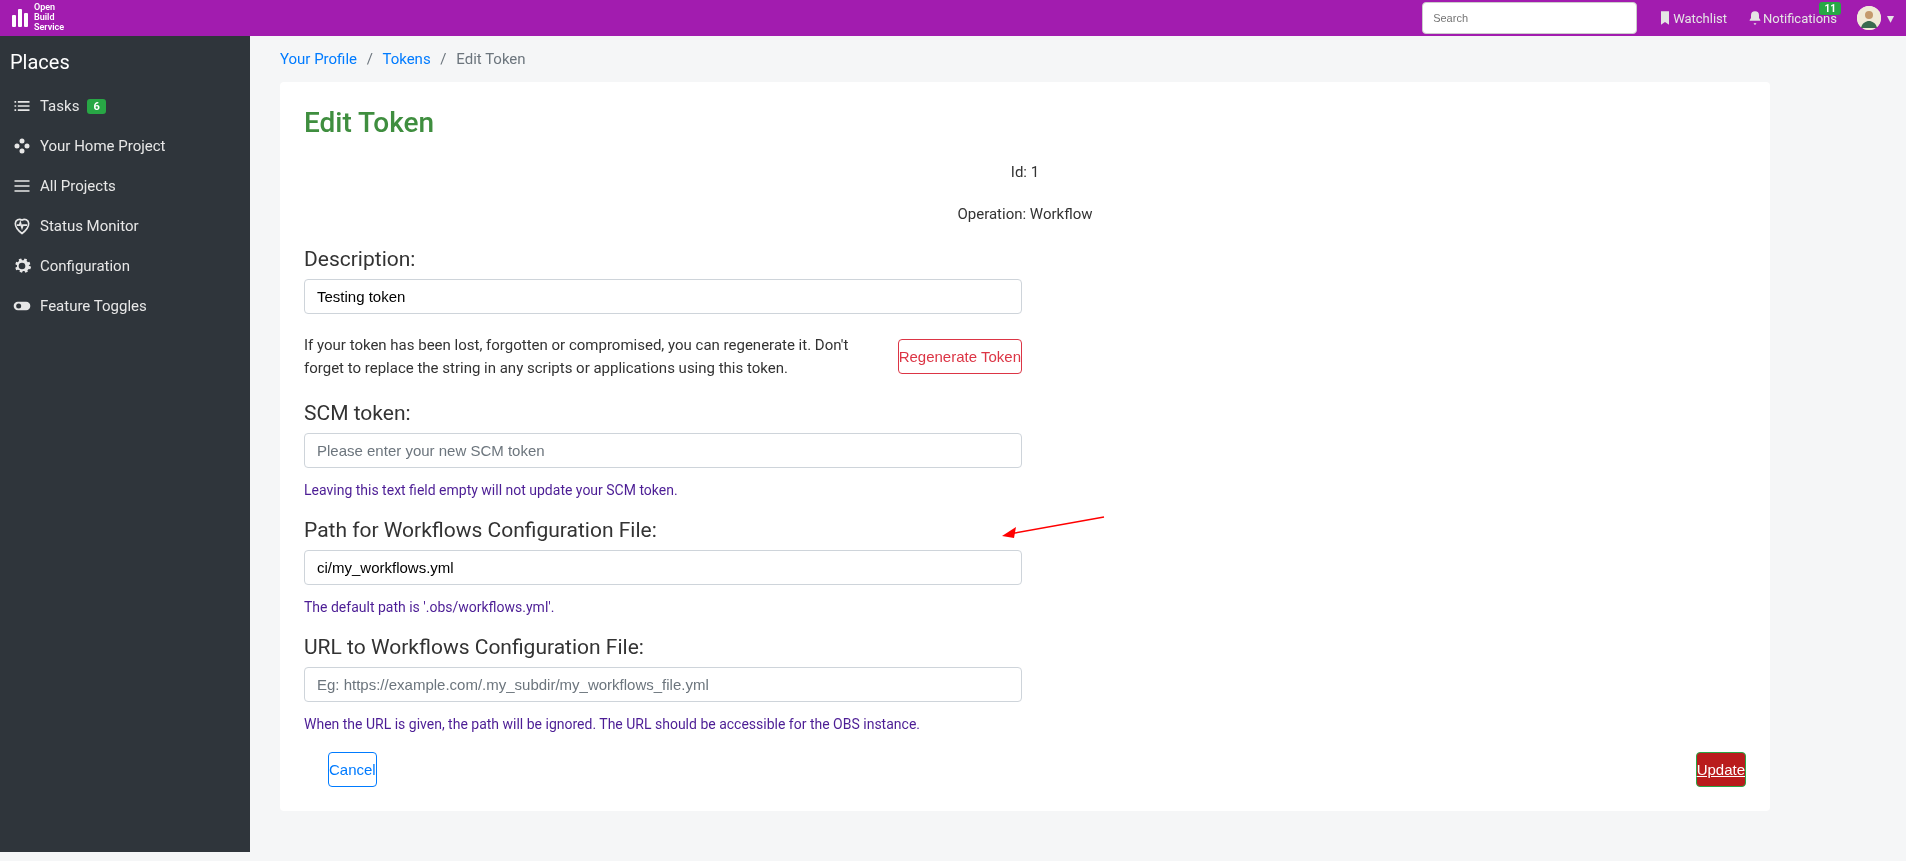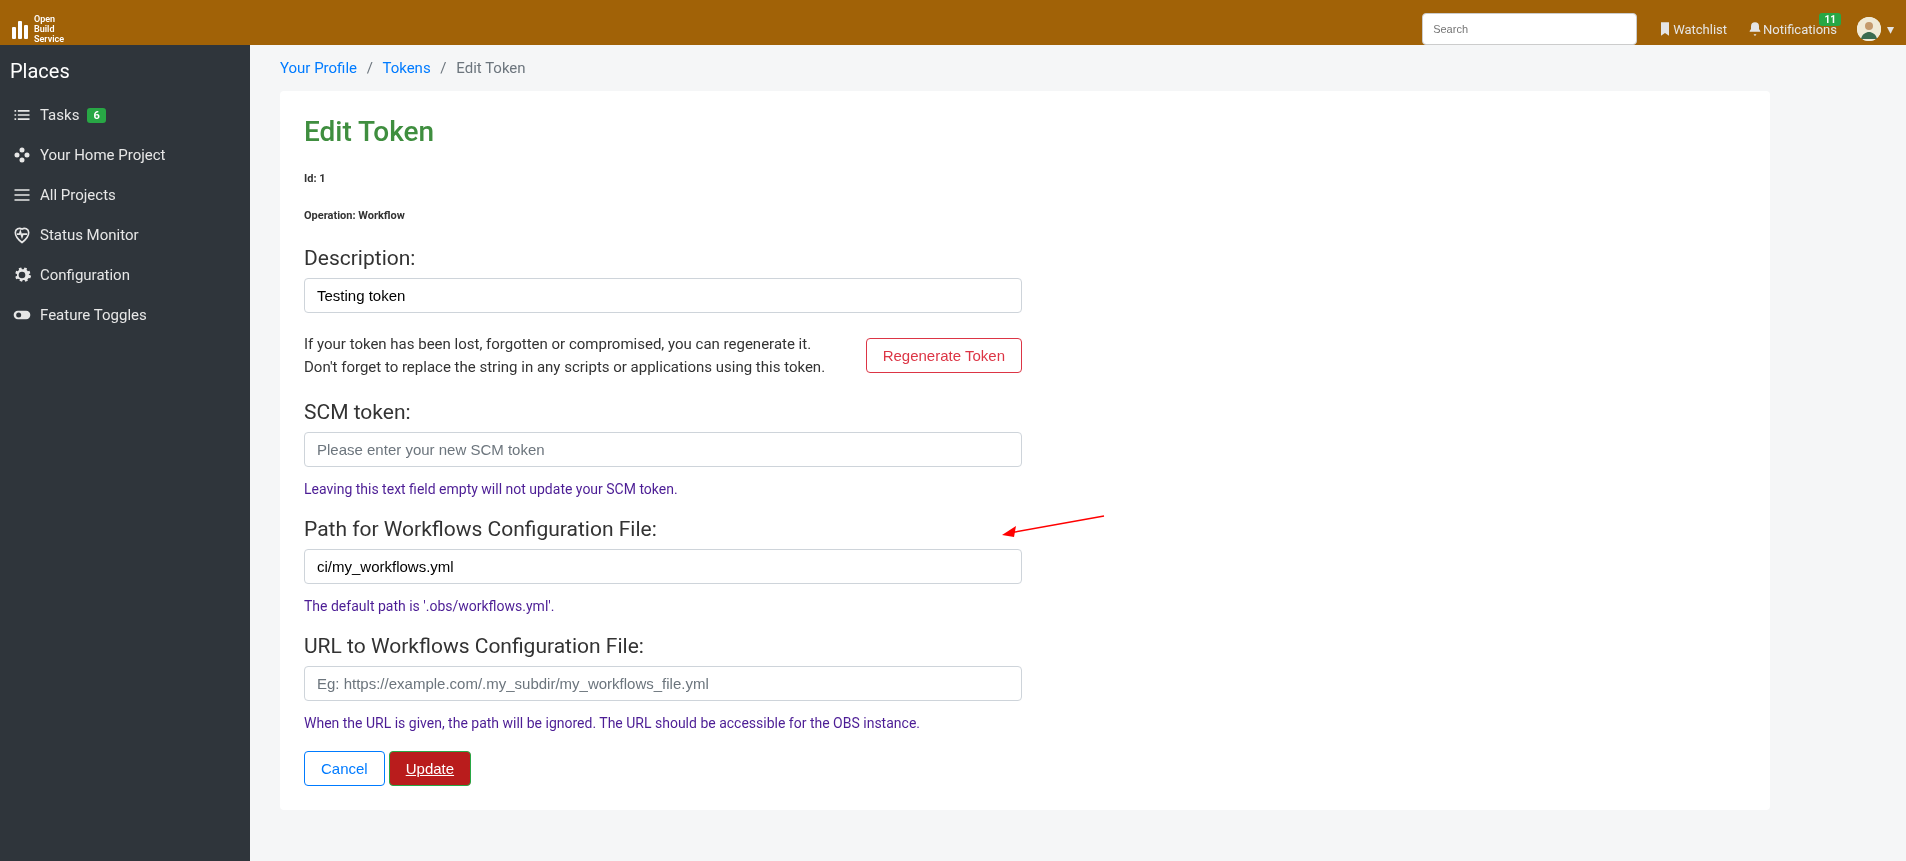--- a/index.html
+++ b/index.html
@@ -7,24 +7,24 @@
       padding: 0;
       box-sizing: border-box;
     }
     body {
       font-family: -apple-system, BlinkMacSystemFont, "Segoe UI", Roboto, "Helvetica Neue", Arial, sans-serif;
       font-size: 14px;
       color: #333;
       background: #f5f6f7;
     }
     .top-nav {
-      background: #a16207;
-      height: 45px;
-      display: flex;
-      align-items: flex-end;
+      background: #a21caf;
+      height: 36px;
+      display: flex;
+      align-items: center;
       padding: 0 12px;
       justify-content: space-between;
     }
     .logo-area {
       display: flex;
       align-items: center;
       gap: 6px;
     }
     .logo-icon {
       display: flex;
@@ -162,23 +162,24 @@
       padding: 24px;
       max-width: 1490px;
     }
     .page-title {
       color: #3f8e3f;
       font-size: 28px;
       font-weight: 500;
       margin-bottom: 24px;
     }
     .info-line {
-      font-size: 11px;
-      font-weight: 700;
+      font-size: 15px;
+      font-weight: 400;
       margin-bottom: 24px;
+      text-align: center;
     }
     .form-group {
       margin-bottom: 20px;
     }
     .form-label {
       display: block;
       font-size: 21px;
       font-weight: 400;
       margin-bottom: 8px;
     }
@@ -206,26 +207,27 @@
       margin-bottom: 22px;
       max-width: 718px;
     }
     .regen-text {
       flex: 1;
       font-size: 15px;
       line-height: 1.5;
     }
     .btn {
       display: inline-block;
-      padding: 8px 16px;
+      padding: 8px 0;
       font-size: 15px;
       border-radius: 4px;
       cursor: pointer;
       text-align: center;
       border: 1px solid transparent;
+      margin-left: 24px;
     }
     .btn-outline-danger {
       color: #dc3545;
       border: 1px solid #dc3545;
       background: #fff;
     }
     .btn-outline-primary {
       color: #007bff;
       border: 1px solid #007bff;
       background: #fff;
@@ -233,20 +235,21 @@
     .btn-success {
       color: #fff;
       background: #b91c1c;
       border-color: #28a745;
       text-decoration: underline;
     }
     .form-actions {
       display: flex;
       gap: 4px;
       margin-top: 20px;
+      justify-content: space-between;
     }
     .arrow-svg {
       position: absolute;
       pointer-events: none;
     }
     .path-group {
       position: relative;
     }
   </style>
 </head>

